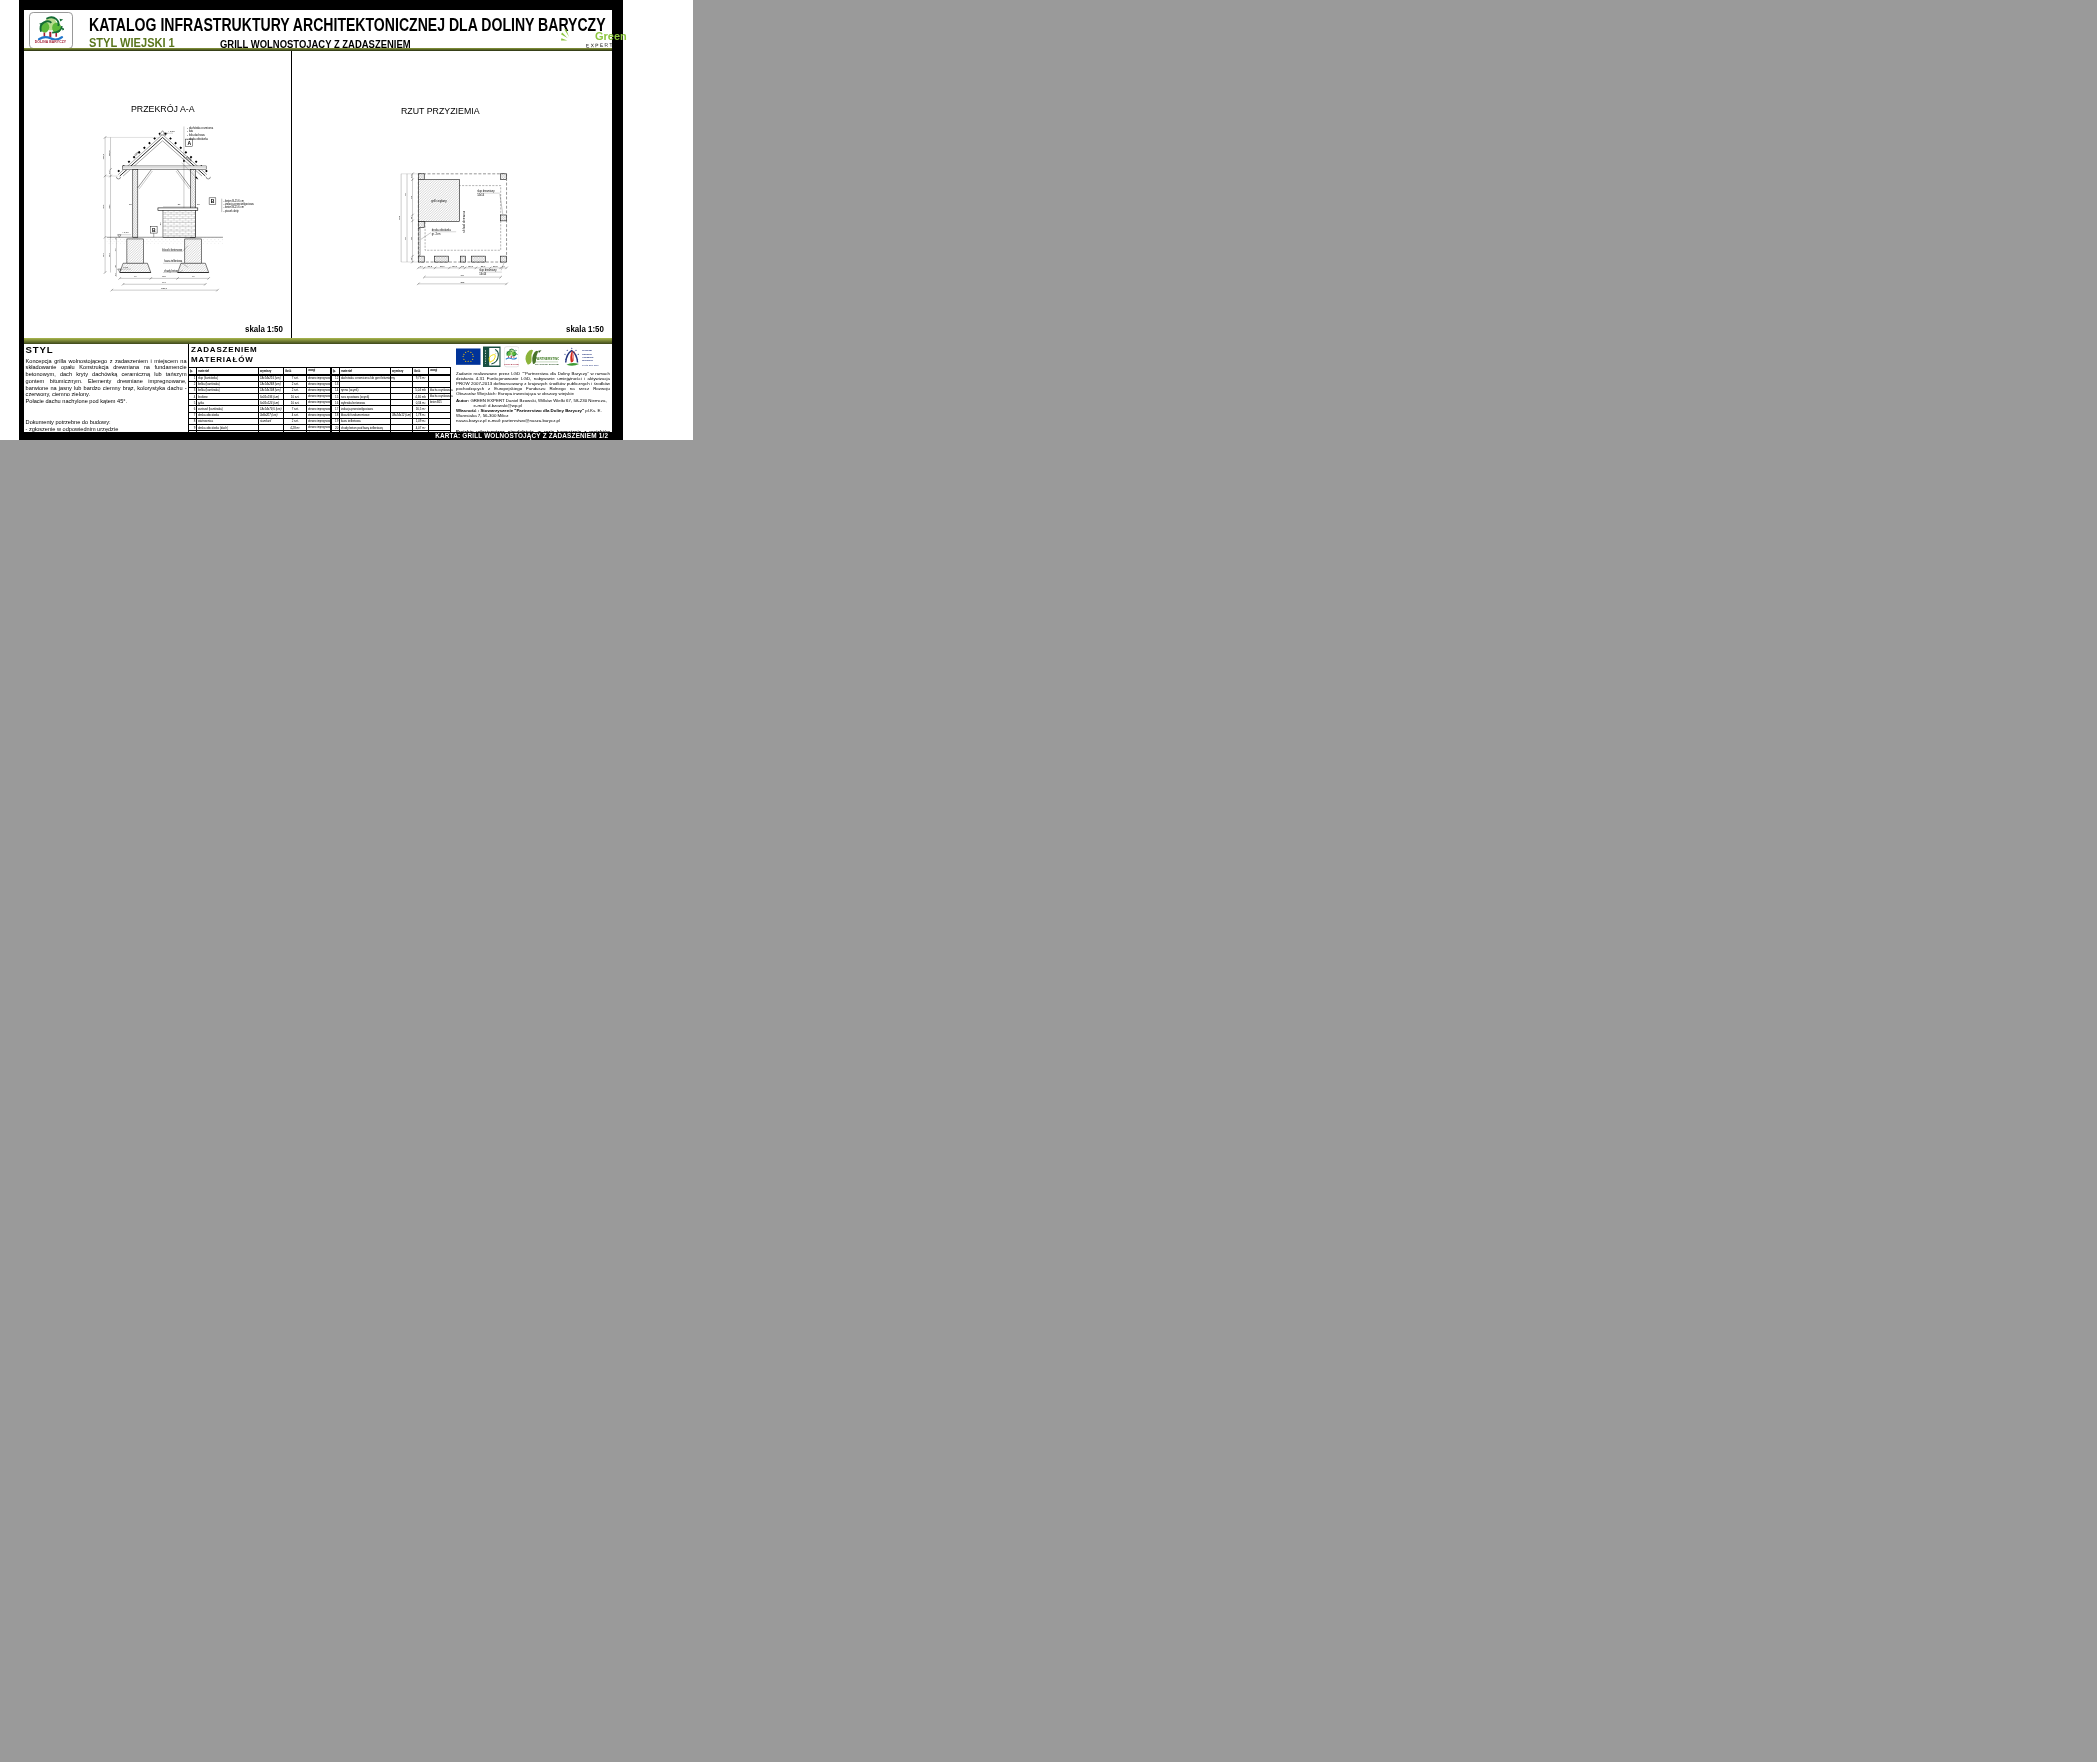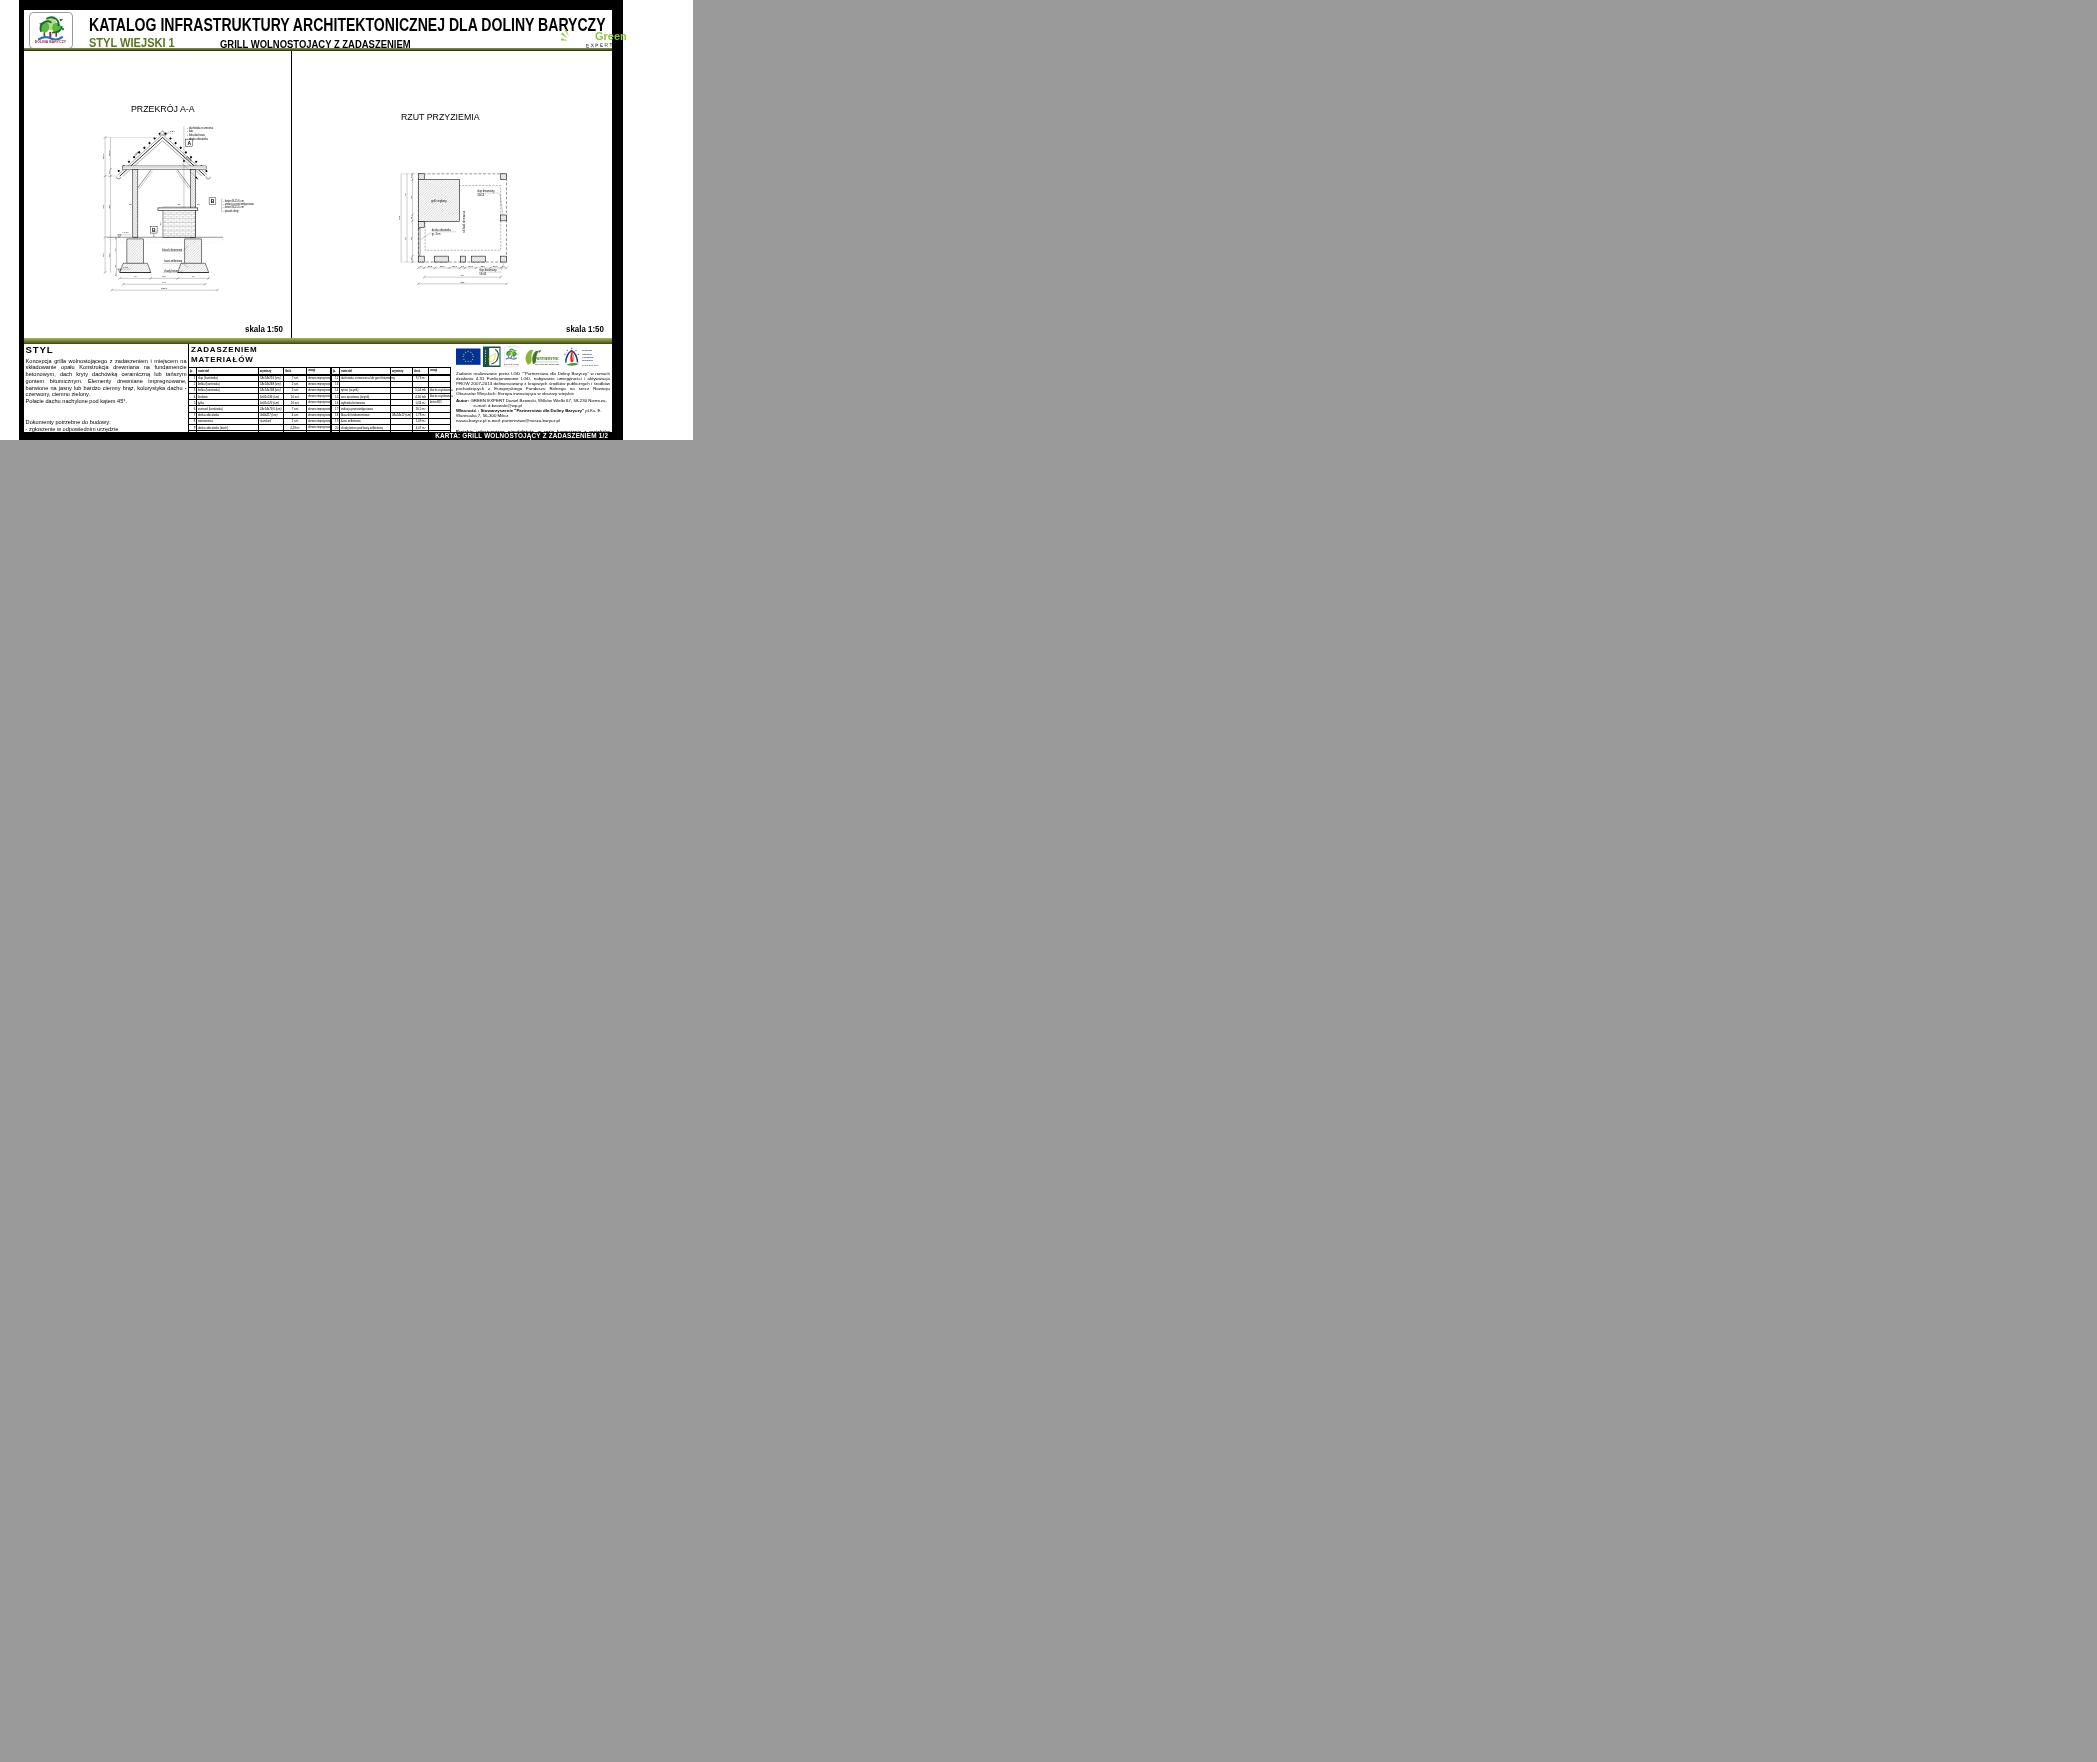--- a/index.html
+++ b/index.html
@@ -135,21 +135,21 @@
     </svg>
     <span class="ge-green">Green</span>
     <span class="ge-expert">EXPERT</span>
   </div>
 
   <div class="bar1"></div>
 
   <div class="vdiv"></div>
 
   <div class="panel-title" style="left:131px;top:104px;">PRZEKRÓJ A-A</div>
-  <div class="panel-title" style="left:401px;top:112px;">RZUT PRZYZIEMIA</div>
+  <div class="panel-title" style="left:401px;top:106px;">RZUT PRZYZIEMIA</div>
 
   <svg style="position:absolute;left:99px;top:124px;" width="185" height="172" viewBox="0 0 440 410">
 
     <line x1="151" y1="32" x2="49" y2="124" stroke="#000" stroke-width="2"></line>
     <line x1="151" y1="32" x2="253" y2="124" stroke="#000" stroke-width="2"></line>
     <line x1="149" y1="27" x2="45" y2="121" stroke="#000" stroke-width="0.8"></line>
     <line x1="153" y1="27" x2="257" y2="121" stroke="#000" stroke-width="0.8"></line>
     <line x1="146" y1="22" x2="41" y2="117" stroke="#000" stroke-width="4.5" stroke-dasharray="4.5 12"></line>
     <line x1="156" y1="22" x2="261" y2="117" stroke="#000" stroke-width="4.5" stroke-dasharray="4.5 12"></line>
     <polygon points="143,26 151,16 159,26" fill="#fff" stroke="#000" stroke-width="1"></polygon>

